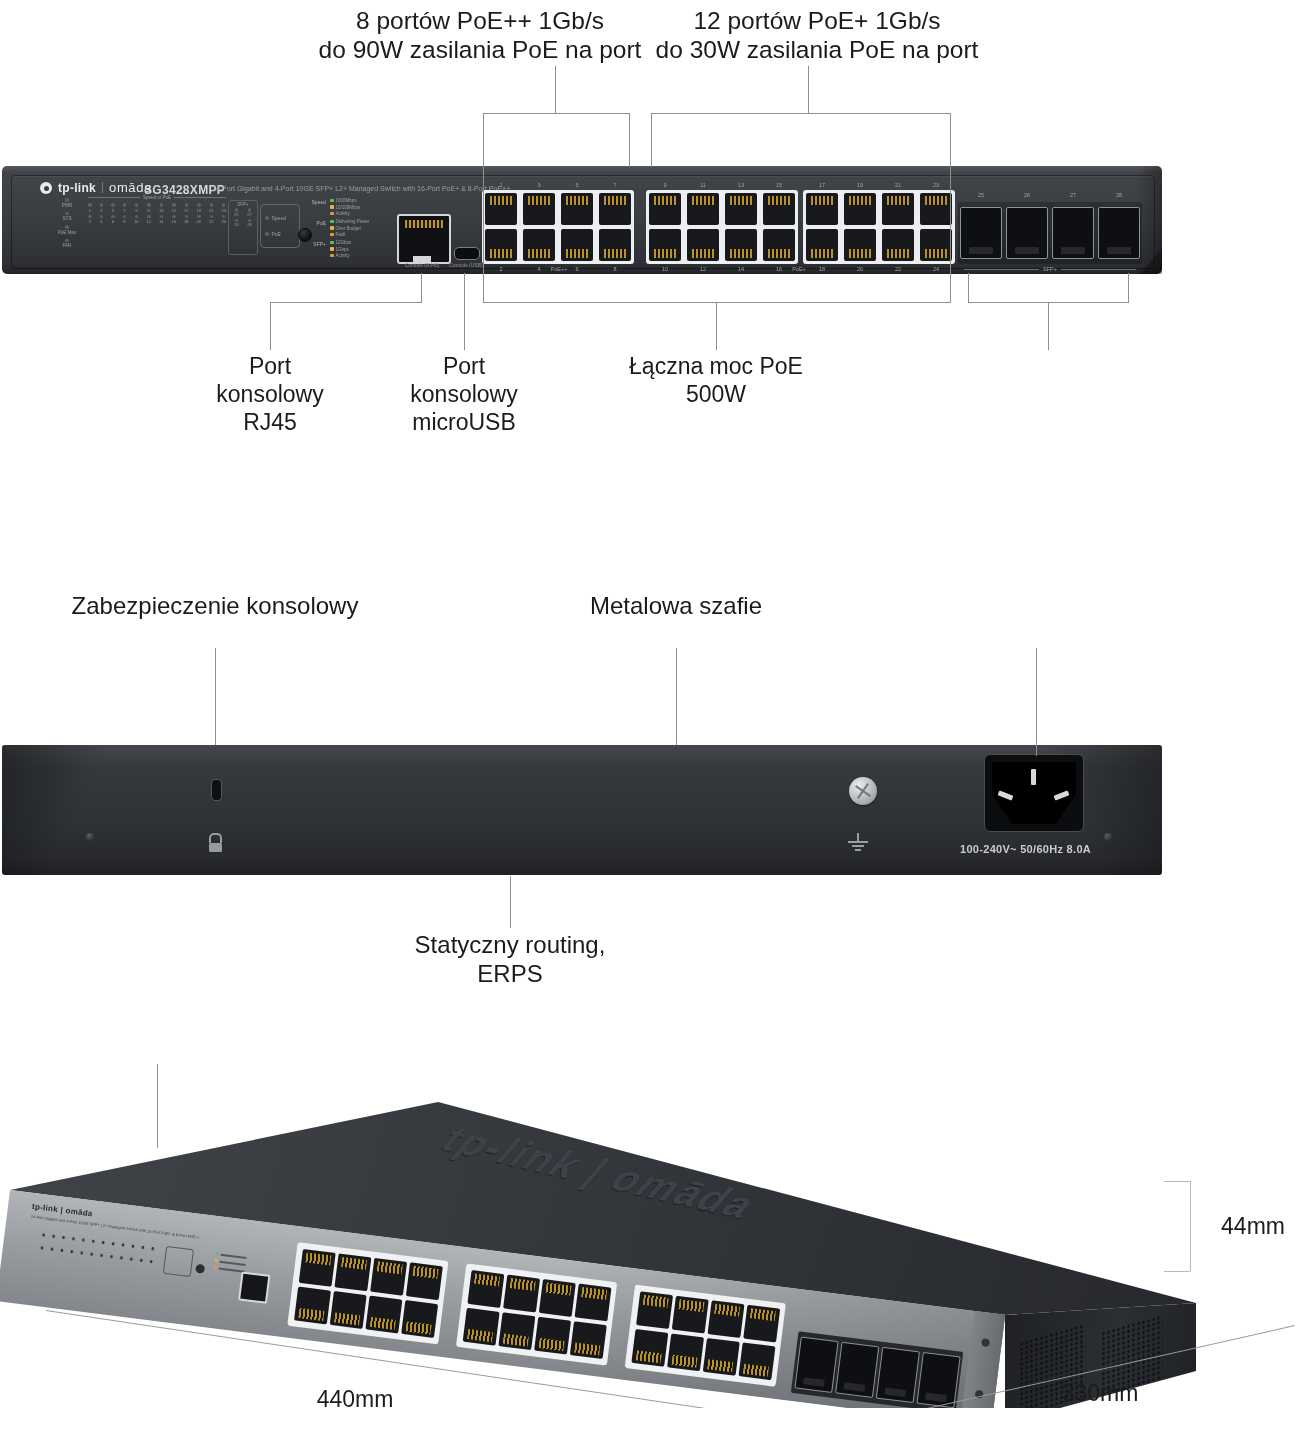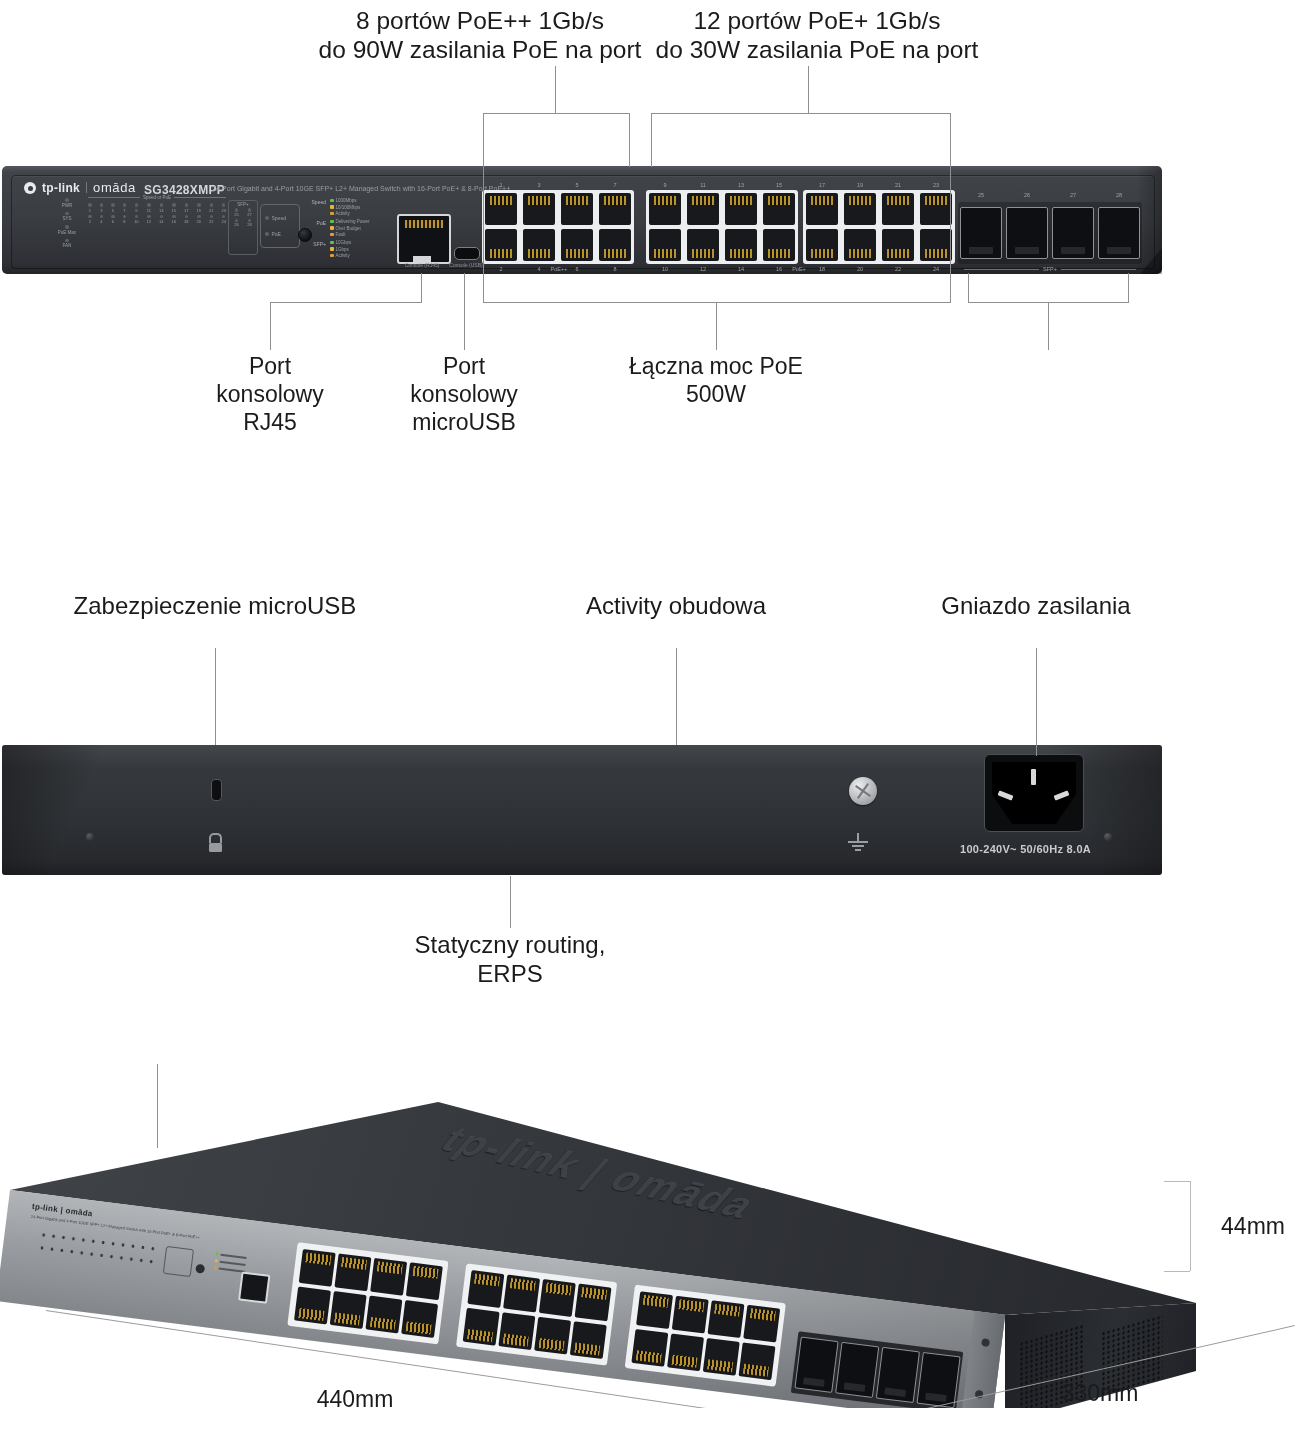--- a/index.html
+++ b/index.html
@@ -13,21 +13,21 @@
   .dln{position:absolute;background:#9b9b9b;z-index:5;transform-origin:0 0;}
 
   
   .front{position:absolute;left:2px;top:166px;width:1160px;height:108px;z-index:2;
     background:linear-gradient(180deg,#54575d 0,#414449 6%,#393c41 50%,#2e3035 90%,#222427 100%);
     border-radius:5px;}
   .fpanel{position:absolute;left:9px;top:9px;width:1142px;height:92px;border:1px solid rgba(0,0,0,.4);
     border-radius:4px;box-shadow:inset 0 1px 0 rgba(255,255,255,.05);}
   .front .rshade{position:absolute;right:0;top:0;width:26px;height:100%;background:linear-gradient(90deg,transparent,rgba(0,0,0,.3));border-radius:0 5px 5px 0;}
   .front .rcut{position:absolute;right:0;bottom:0;width:22px;height:26px;background:rgba(0,0,0,.32);clip-path:polygon(100% 0,100% 100%,0 100%);}
-  .brandrow{position:absolute;left:22px;top:14px;display:flex;align-items:center;gap:6px;}
+  .brandrow{position:absolute;left:38px;top:14px;display:flex;align-items:center;gap:6px;}
   .tpglyph{width:12px;height:12px;border-radius:50%;background:#e9eaec;position:relative;}
   .tpglyph::after{content:"";position:absolute;left:4px;top:4px;width:5px;height:5px;border-radius:50%;background:#393c41;}
   .tpname{font-size:12px;font-weight:bold;color:#e9eaec;letter-spacing:.3px;}
   .brdiv{width:1px;height:11px;background:#75787d;}
   .omada{font-size:13px;color:#e9eaec;letter-spacing:.6px;}
   .model{position:absolute;left:142px;top:17px;font-size:12px;font-weight:bold;color:#d5d7da;letter-spacing:.3px;}
   .desc{position:absolute;left:210px;top:19px;font-size:7px;color:#9a9da2;}
   .statusleds{position:absolute;left:52px;top:32px;width:26px;display:flex;flex-direction:column;gap:4px;}
   .sled{display:flex;flex-direction:column;align-items:center;gap:1px;}
   .dot{width:3.5px;height:3.5px;border-radius:50%;background:#5c5f64;}
@@ -456,23 +456,22 @@
 
   <div class="lbl pre" style="left:195px;top:352px;width:150px;">Port
 konsolowy
 RJ45</div>
   <div class="lbl pre" style="left:385px;top:352px;width:158px;">Port
 konsolowy
 microUSB</div>
   <div class="lbl pre" style="left:592px;top:352px;width:248px;">Łączna moc PoE
 500W</div>
 
-  <div class="lbl" style="left:45px;top:592px;width:340px;font-size:24px;">Zabezpieczenie microUSB</div>
-  <div class="lbl" style="left:506px;top:592px;width:340px;font-size:24px;">Activity obudowa</div>
-  <div class="lbl" style="left:866px;top:592px;width:340px;font-size:24px;">Gniazdo zasilania</div>
+  <div class="lbl" style="left:45px;top:592px;width:340px;font-size:24px;">Zabezpieczenie konsolowy</div>
+  <div class="lbl" style="left:506px;top:592px;width:340px;font-size:24px;">Metalowa szafie</div>
 
   <div class="rear">
     <div class="bevL"></div>
     <div class="bevR"></div>
     <div class="kslot"></div>
     <div class="klock">
         <div class="sh"></div>
         <div class="bd"></div>
       </div>
     <div class="screw" style="left:84px;top:88px;"></div>

